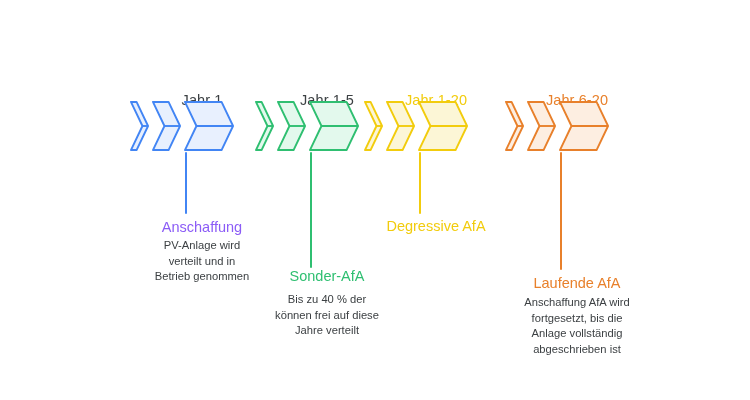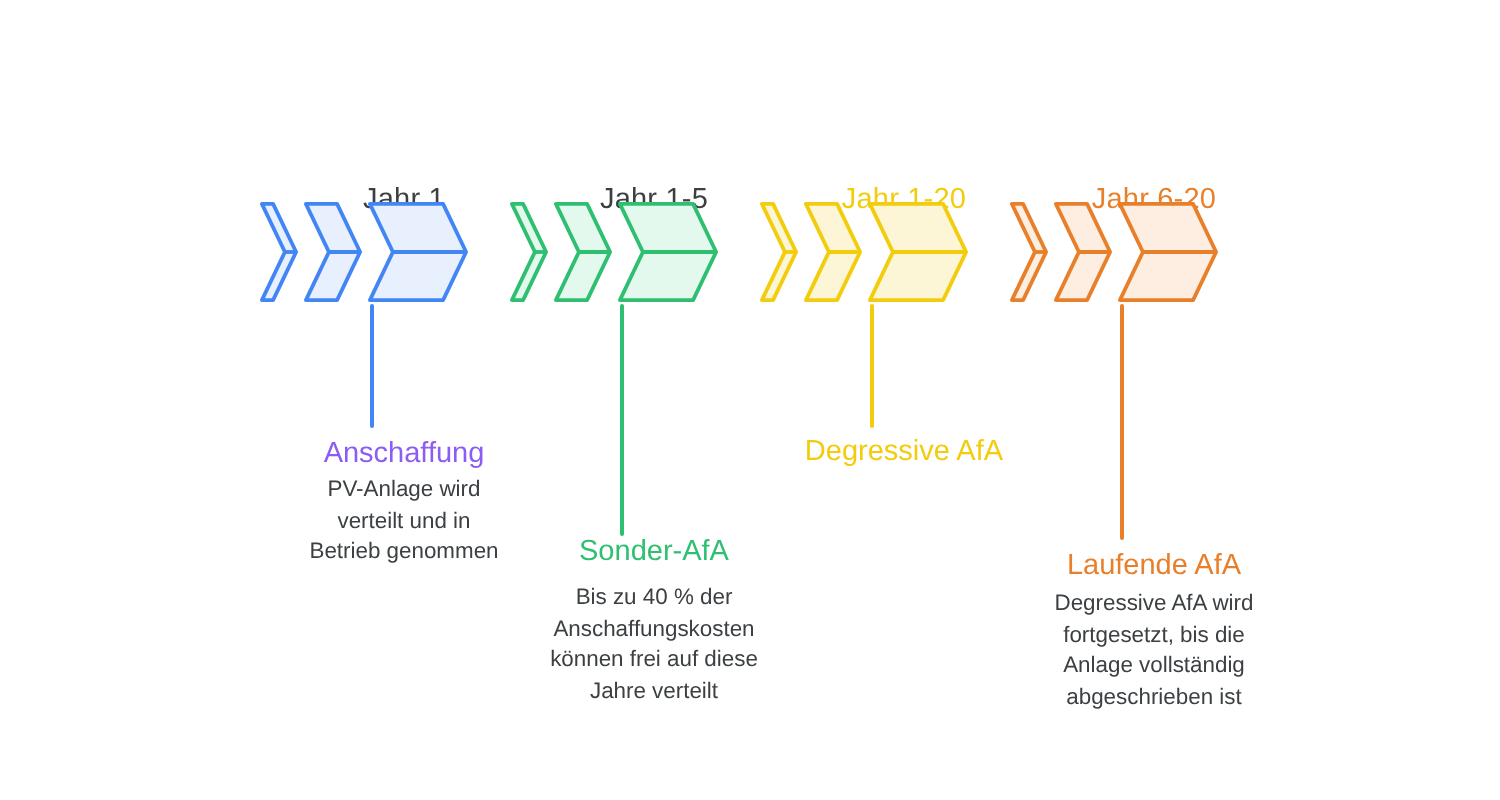--- a/index.html
+++ b/index.html
@@ -150,26 +150,25 @@
           <svg viewBox="0 0 50 50" preserveAspectRatio="none">
             <path d="M 0.95 0.95 L 37.55 0.95 L 49.05 25 L 37.55 49.05 L 0.95 49.05 L 12.45 25 Z" fill="#E3F9ED" stroke="#2FBF71" stroke-width="1.9" stroke-linejoin="round" vector-effect="non-scaling-stroke"></path>
             <path d="M 12.45 25 L 49.05 25" stroke="#2FBF71" stroke-width="1.9" fill="none" vector-effect="non-scaling-stroke"></path>
           </svg>
         </div>
       </div>
       <div class="connector" style="height: 116px; background: rgb(47, 191, 113);"></div>
       <div class="title" style="top: 268px; color: rgb(47, 191, 113);">Sonder-AfA</div>
       <div class="desc" style="top: 292px;">
         <span>Bis zu 40 % der</span>
-        <span>Anschaffungskosten</span>
         <span>können frei auf diese</span>
         <span>Jahre verteilt</span>
       </div>
     </div>
-    <div class="column" style="left: 376px;">
+    <div class="column" style="left: 360px;">
       <div class="year" style="color: rgb(242, 204, 13);">Jahr 1-20</div>
       <div class="chevrons">
         <div class="chev chev-1">
           <svg viewBox="0 0 19 50" preserveAspectRatio="none">
             <path d="M 0.95 0.95 L 6.550000000000001 0.95 L 18.05 25 L 6.550000000000001 49.05 L 0.95 49.05 L 12.45 25 Z" fill="#FCF6D6" stroke="#F2CC0D" stroke-width="1.9" stroke-linejoin="round" vector-effect="non-scaling-stroke"></path>
             <path d="M 12.45 25 L 18.05 25" stroke="#F2CC0D" stroke-width="1.9" fill="none" vector-effect="non-scaling-stroke"></path>
           </svg>
         </div>
         <div class="chev chev-2">
           <svg viewBox="0 0 29 50" preserveAspectRatio="none">
@@ -205,19 +204,19 @@
         <div class="chev chev-3">
           <svg viewBox="0 0 50 50" preserveAspectRatio="none">
             <path d="M 0.95 0.95 L 37.55 0.95 L 49.05 25 L 37.55 49.05 L 0.95 49.05 L 12.45 25 Z" fill="#FDEEE1" stroke="#E8802B" stroke-width="1.9" stroke-linejoin="round" vector-effect="non-scaling-stroke"></path>
             <path d="M 12.45 25 L 49.05 25" stroke="#E8802B" stroke-width="1.9" fill="none" vector-effect="non-scaling-stroke"></path>
           </svg>
         </div>
       </div>
       <div class="connector" style="height: 118px; background: rgb(232, 128, 43);"></div>
       <div class="title" style="top: 275px; color: rgb(232, 128, 43); text-align: center;">Laufende AfA</div>
       <div class="desc" style="top: 295px;">
-        <span>Degressive AfA wird</span>
+        <span>Anschaffung AfA wird</span>
         <span>fortgesetzt, bis die</span>
         <span>Anlage vollständig</span>
         <span>abgeschrieben ist</span>
       </div>
     </div>
   </div>
 
 </body></html>

